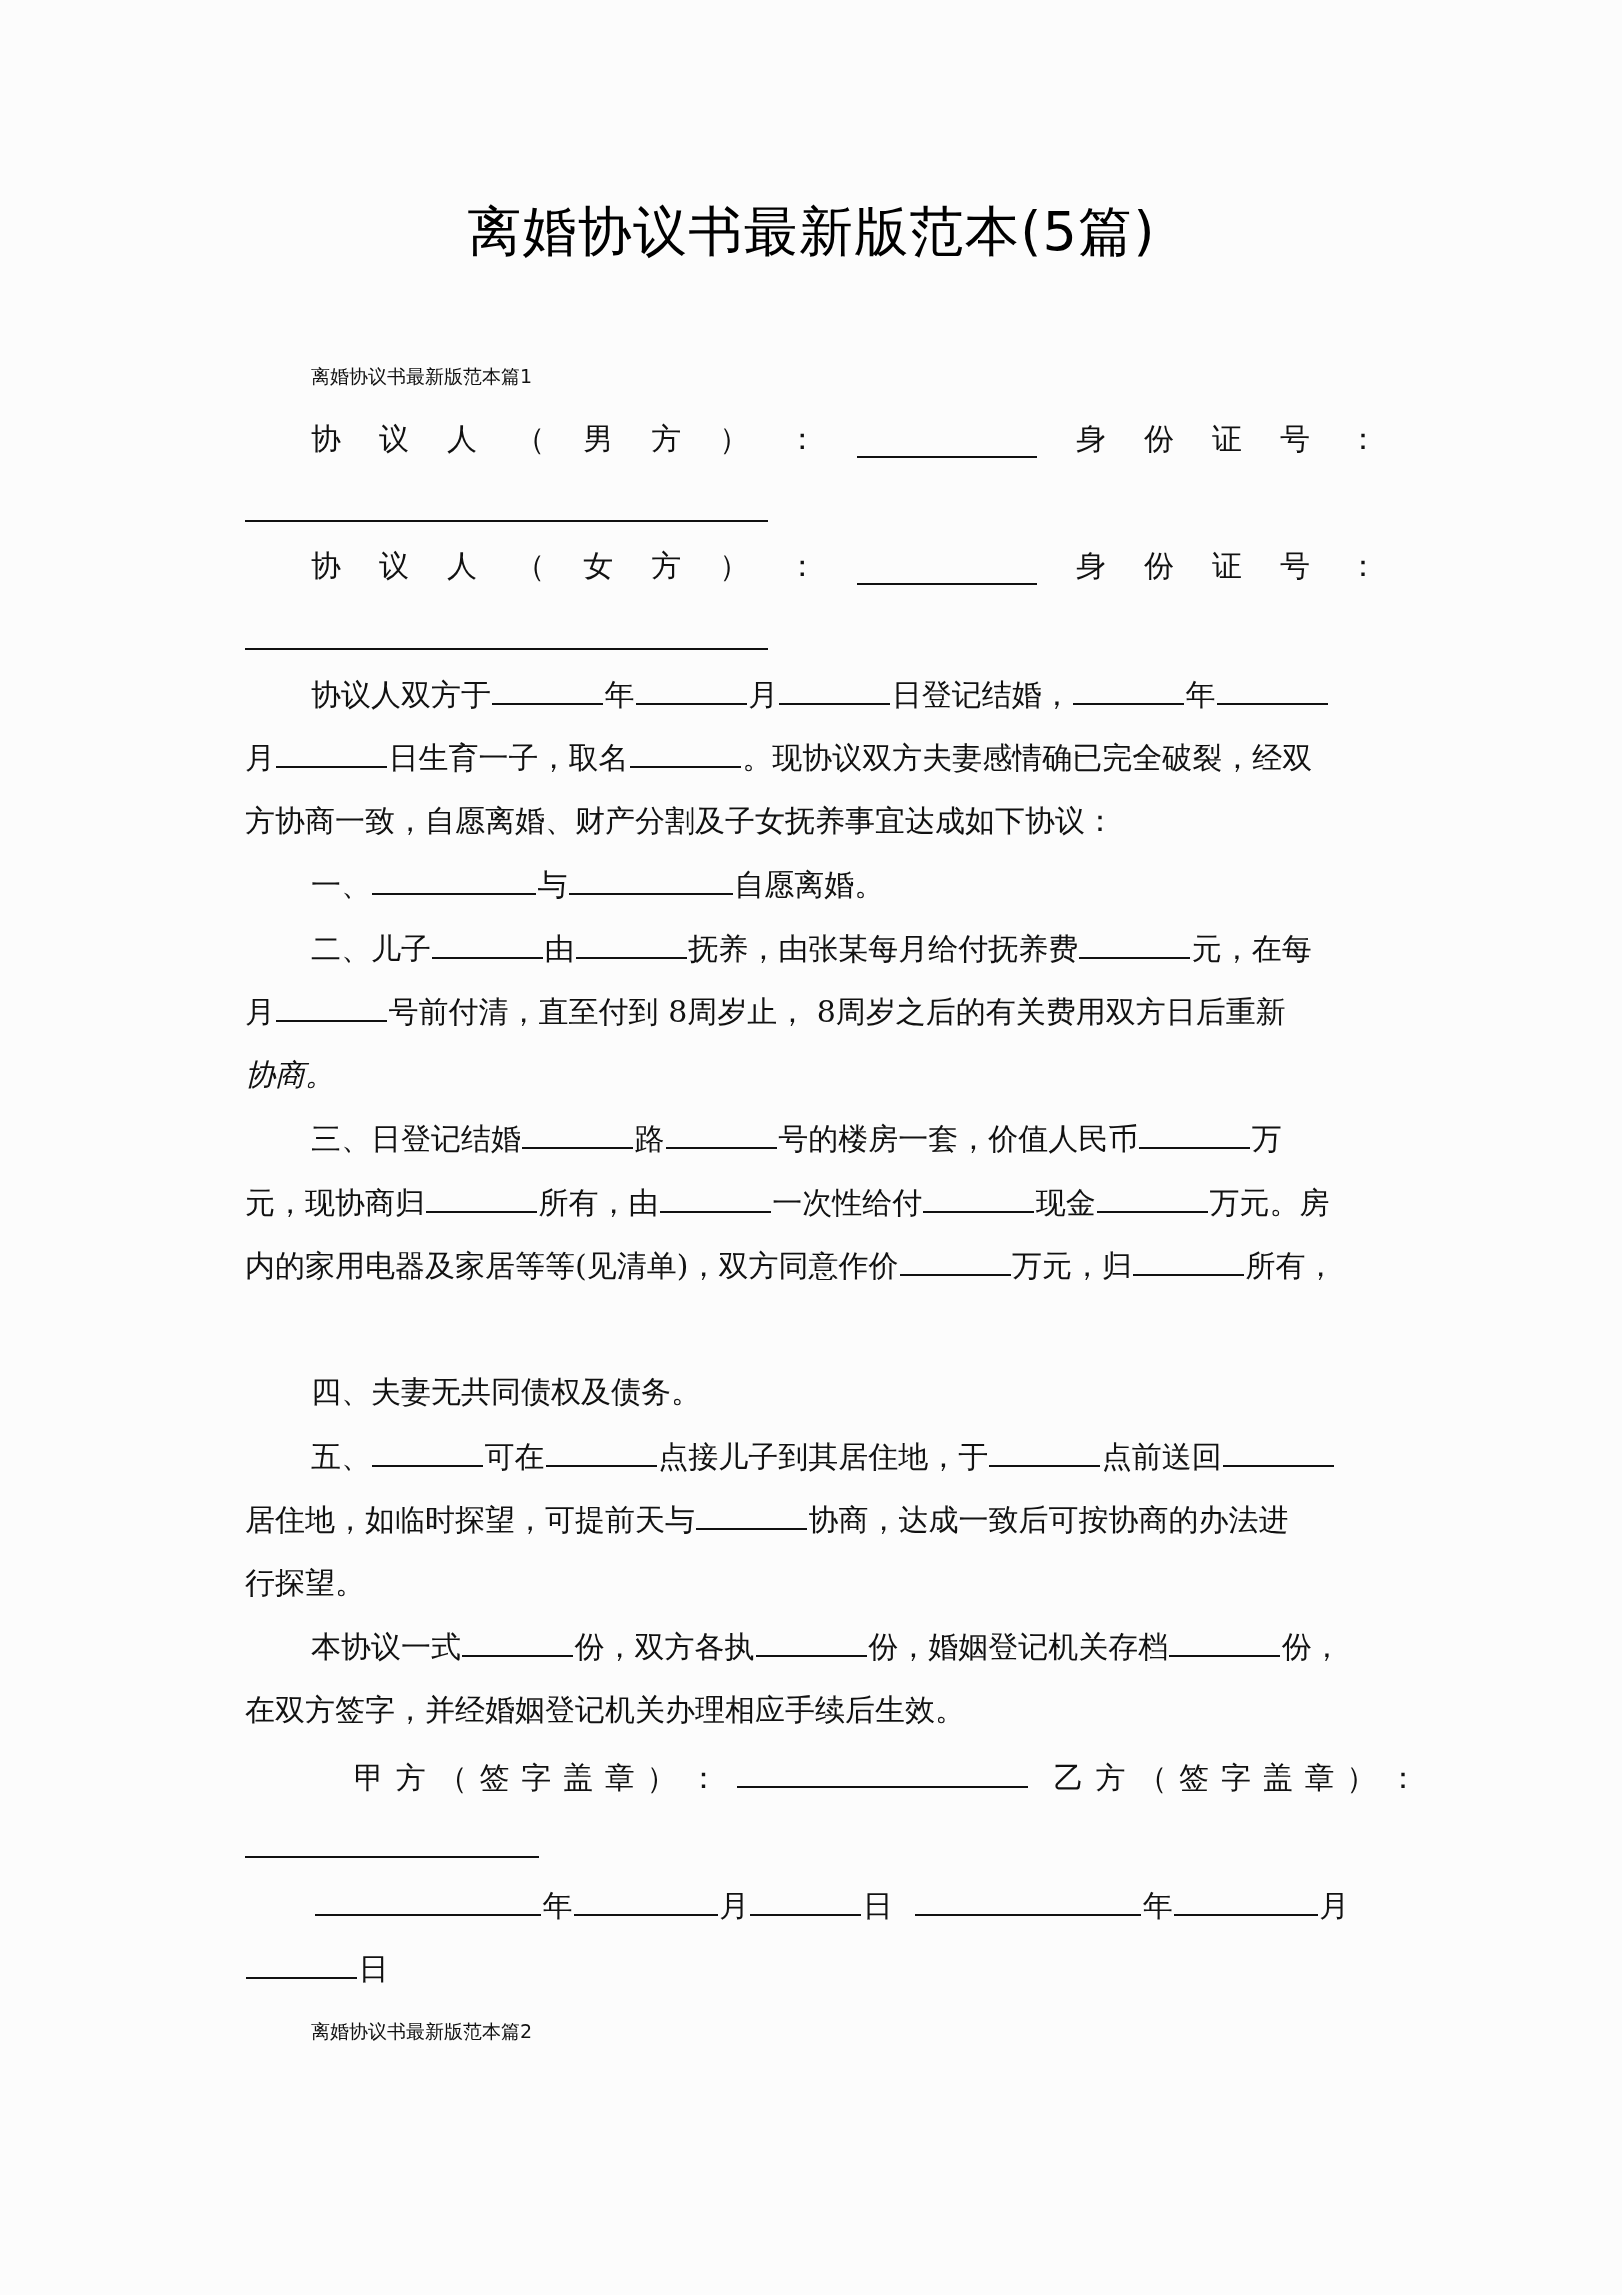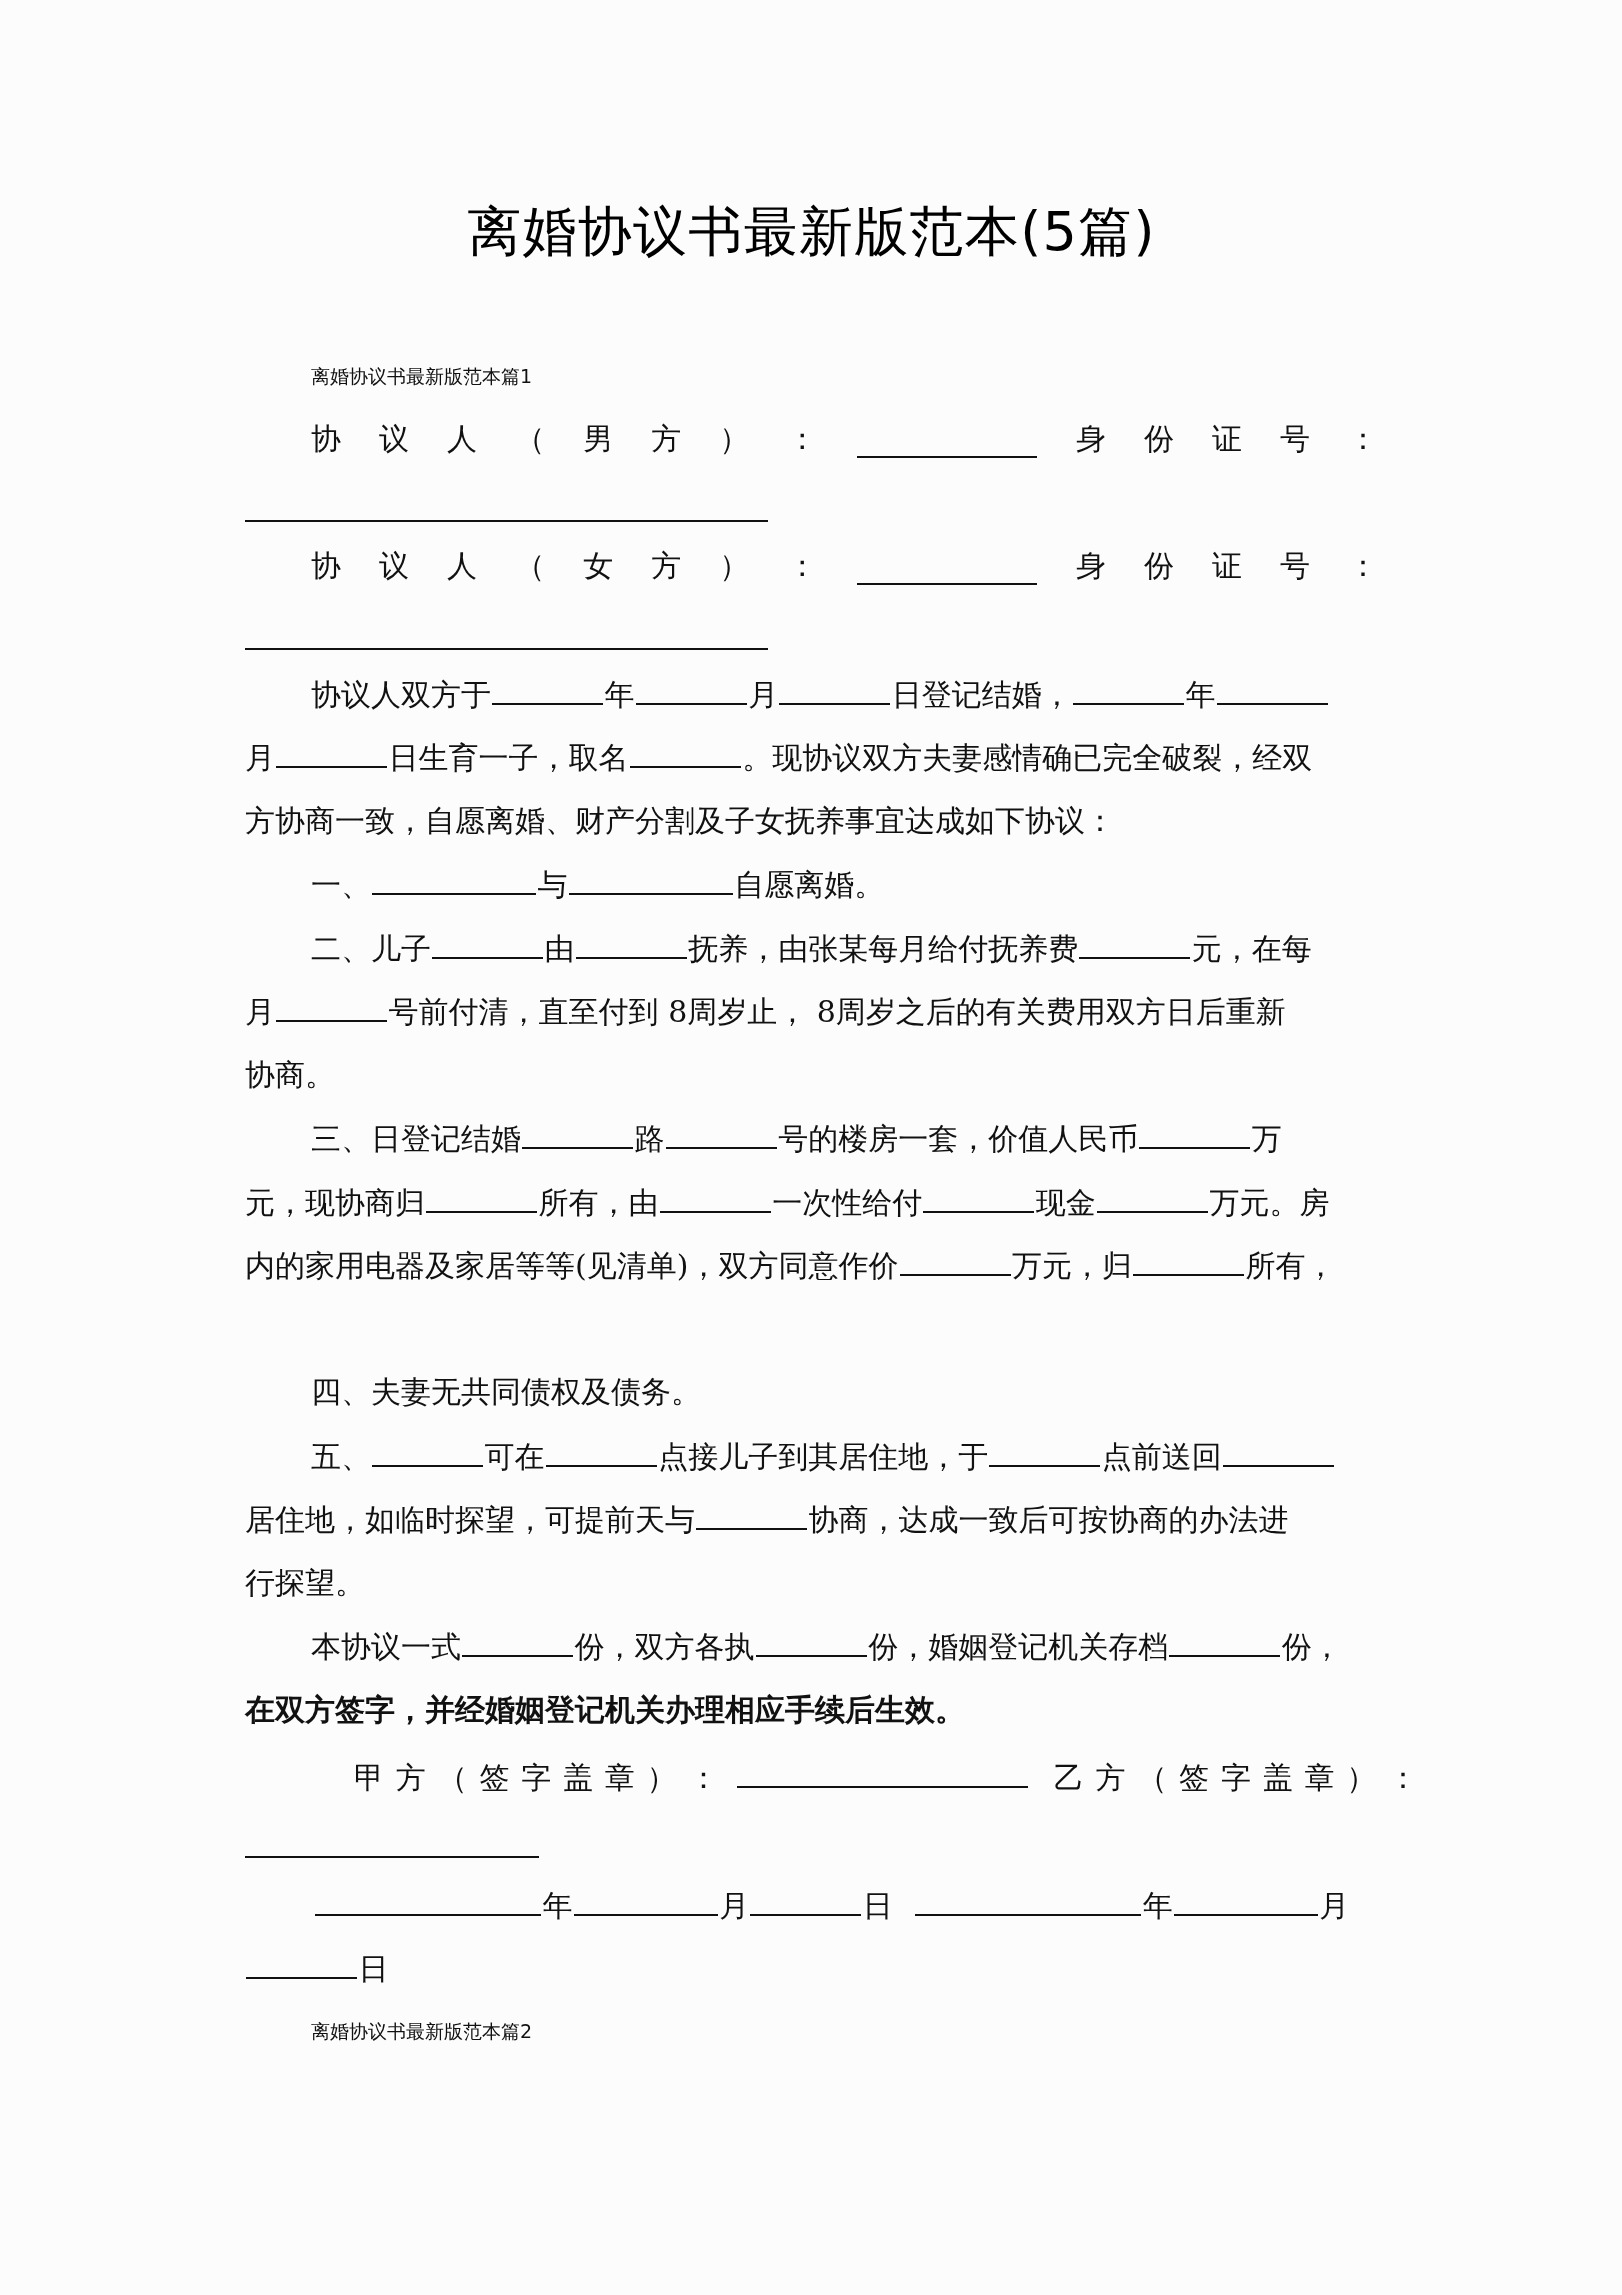--- a/index.html
+++ b/index.html
@@ -74,21 +74,21 @@
   <div class="line indent" style="top:864px;">
     <span>一、</span><span class="u w230"></span><span>与</span><span class="u w230"></span><span>自愿离婚。</span>
   </div>
 
   <div class="line indent" style="top:928px;">
     <span>二、儿子</span><span class="u w150"></span><span>由</span><span class="u w150"></span><span>抚养，由张某每月给付抚养费</span><span class="u w150"></span><span>元，在每</span>
   </div>
   <div class="line" style="top:991px;">
     <span>月</span><span class="u w150"></span><span>号前付清，直至付到 8周岁止， 8周岁之后的有关费用双方日后重新</span>
   </div>
-  <div class="line" style="top:1055px;">协商。</div>
+  <div class="line" style="top:1055px;font-style:italic;">协商。</div>
 
   <div class="line indent" style="top:1118px;">
     <span>三、日登记结婚</span><span class="u w150"></span><span>路</span><span class="u w150"></span><span>号的楼房一套，价值人民币</span><span class="u w150"></span><span>万</span>
   </div>
   <div class="line" style="top:1182px;">
     <span>元，现协商归</span><span class="u w150"></span><span>所有，由</span><span class="u w150"></span><span>一次性给付</span><span class="u w150"></span><span>现金</span><span class="u w150"></span><span>万元。房</span>
   </div>
   <div class="line" style="top:1245px;">
     <span>内的家用电器及家居等等(见清单)，双方同意作价</span><span class="u w150"></span><span>万元，归</span><span class="u w150"></span><span>所有，</span>
   </div>
@@ -99,21 +99,21 @@
     <span>五、</span><span class="u w150"></span><span>可在</span><span class="u w150"></span><span>点接儿子到其居住地，于</span><span class="u w150"></span><span>点前送回</span><span class="u w150"></span>
   </div>
   <div class="line" style="top:1499px;">
     <span>居住地，如临时探望，可提前天与</span><span class="u w150"></span><span>协商，达成一致后可按协商的办法进</span>
   </div>
   <div class="line" style="top:1563px;">行探望。</div>
 
   <div class="line indent" style="top:1626px;">
     <span>本协议一式</span><span class="u w150"></span><span>份，双方各执</span><span class="u w150"></span><span>份，婚姻登记机关存档</span><span class="u w150"></span><span>份，</span>
   </div>
-  <div class="line" style="top:1690px;font-weight:bold;">在双方签字，并经婚姻登记机关办理相应手续后生效。</div>
+  <div class="line" style="top:1690px;">在双方签字，并经婚姻登记机关办理相应手续后生效。</div>
 
   <div class="line" style="top:1757px; left:354px; width:1044px; letter-spacing:11.8px;">
     <span>甲方（签字盖章）：</span><span class="u" style="width:291px; margin:0 26px 0 6.5px;"></span><span>乙方（签字盖章）：</span>
   </div>
   <div class="rule" style="top:1856px; width:294px;"></div>
 
   <div class="line" style="top:1885px; left:314px; width:1063px;">
     <span class="u" style="width:226px;"></span><span>年</span><span class="u" style="width:144px;"></span><span>月</span><span class="u" style="width:111px;"></span><span>日</span>
     <span class="u" style="width:226px; margin-left:13px;"></span><span>年</span><span class="u" style="width:144px;"></span><span>月</span>
   </div>

